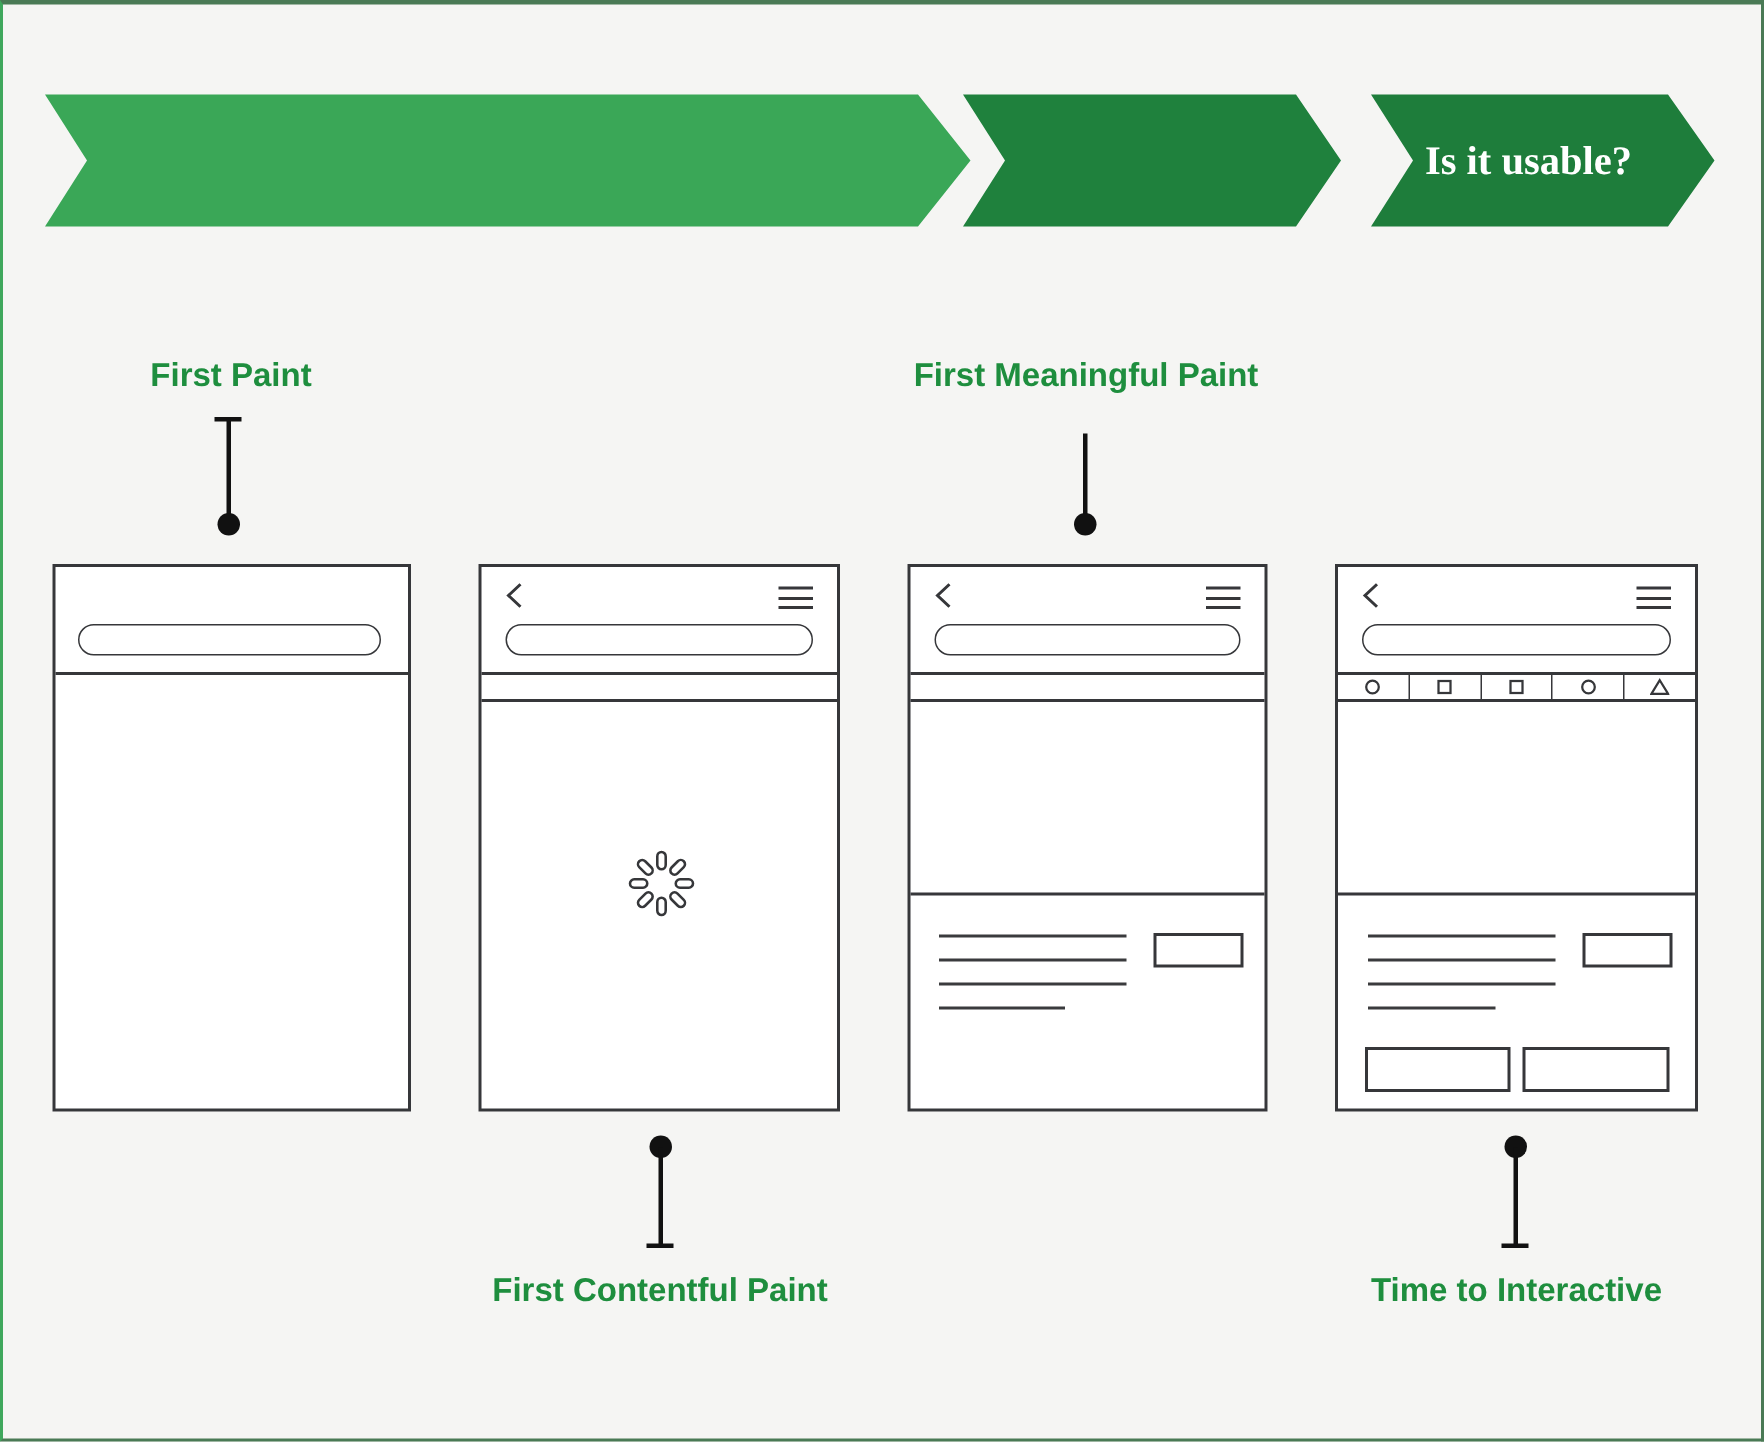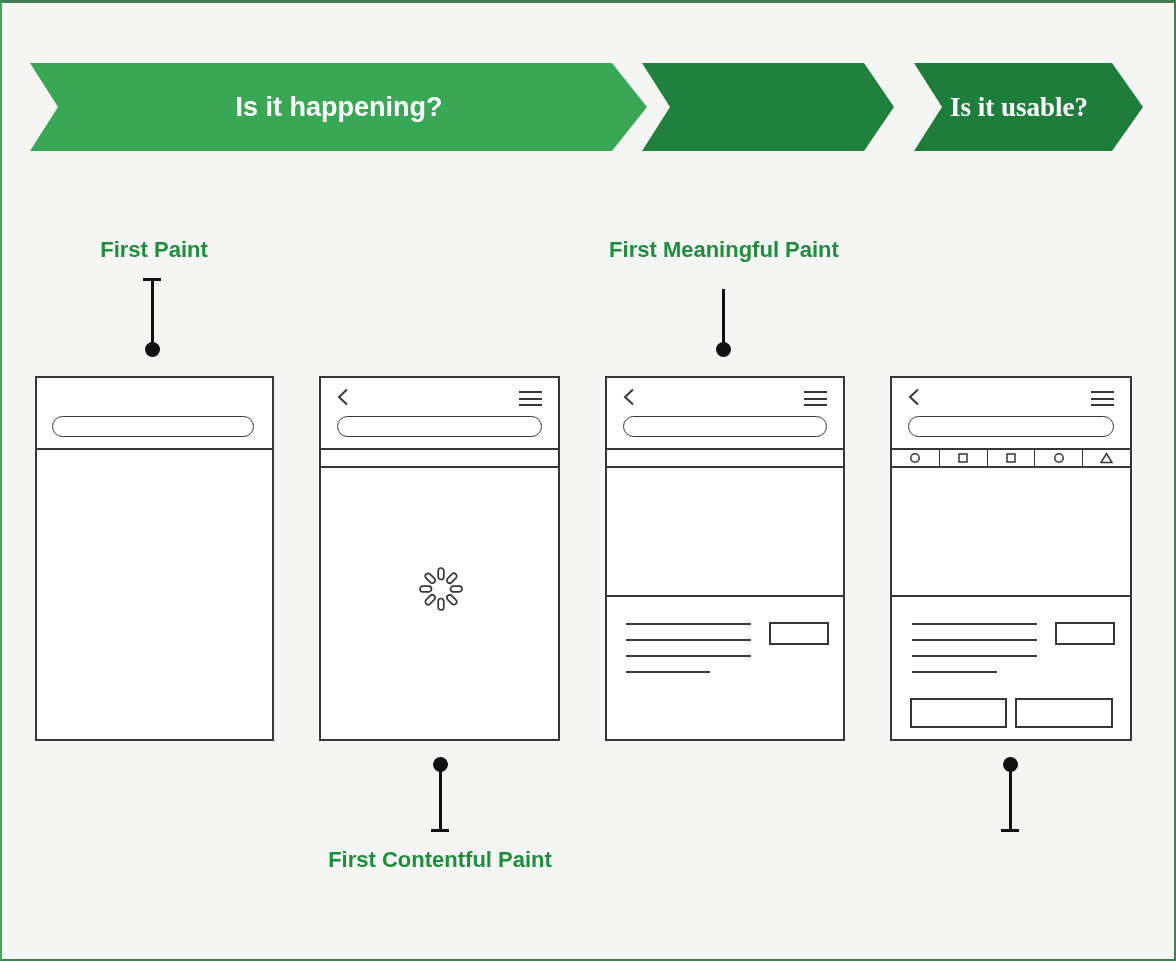--- a/index.html
+++ b/index.html
@@ -55,26 +55,26 @@
 </head>
 <body>
 
 <div class="canvas">
 
   <svg class="banner-svg" width="1118" height="92" viewBox="0 0 1118 92">
     <polygon points="2,2 584,2 619,46 584,90 2,90 30,46" fill="#3aa757"></polygon>
     <polygon points="614,2 836,2 866,46 836,90 614,90 642,46" fill="#1f813d"></polygon>
     <polygon points="886,2 1084,2 1115,46 1084,90 886,90 914,46" fill="#1e7d3b"></polygon>
   </svg>
-  <div class="stage-label" style="left:337px;">Is it happening?</div>
   <div class="stage-label" style="left:1017px;font-family:Liberation Serif, serif;">Is it usable?</div>
 
   <div class="metric-label" style="left:152px; top:234px;">First Paint</div>
   <div class="metric-label" style="left:438px; top:844px;">First Contentful Paint</div>
   <div class="metric-label" style="left:722px; top:234px;">First Meaningful Paint</div>
+  <div class="metric-label" style="left:1009px; top:844px;">Time to Interactive</div>
 
   <div>
     <div class="conn-cap" style="left:141px; top:275px;"></div>
     <div class="conn-line" style="left:149px; top:276px; height:71px;"></div>
     <div class="conn-dot" style="left:143px; top:339px;"></div>
   </div>
   <div>
     <div class="conn-line" style="left:720px; top:286px; height:61px;"></div>
     <div class="conn-dot" style="left:714px; top:339px;"></div>
   </div>

